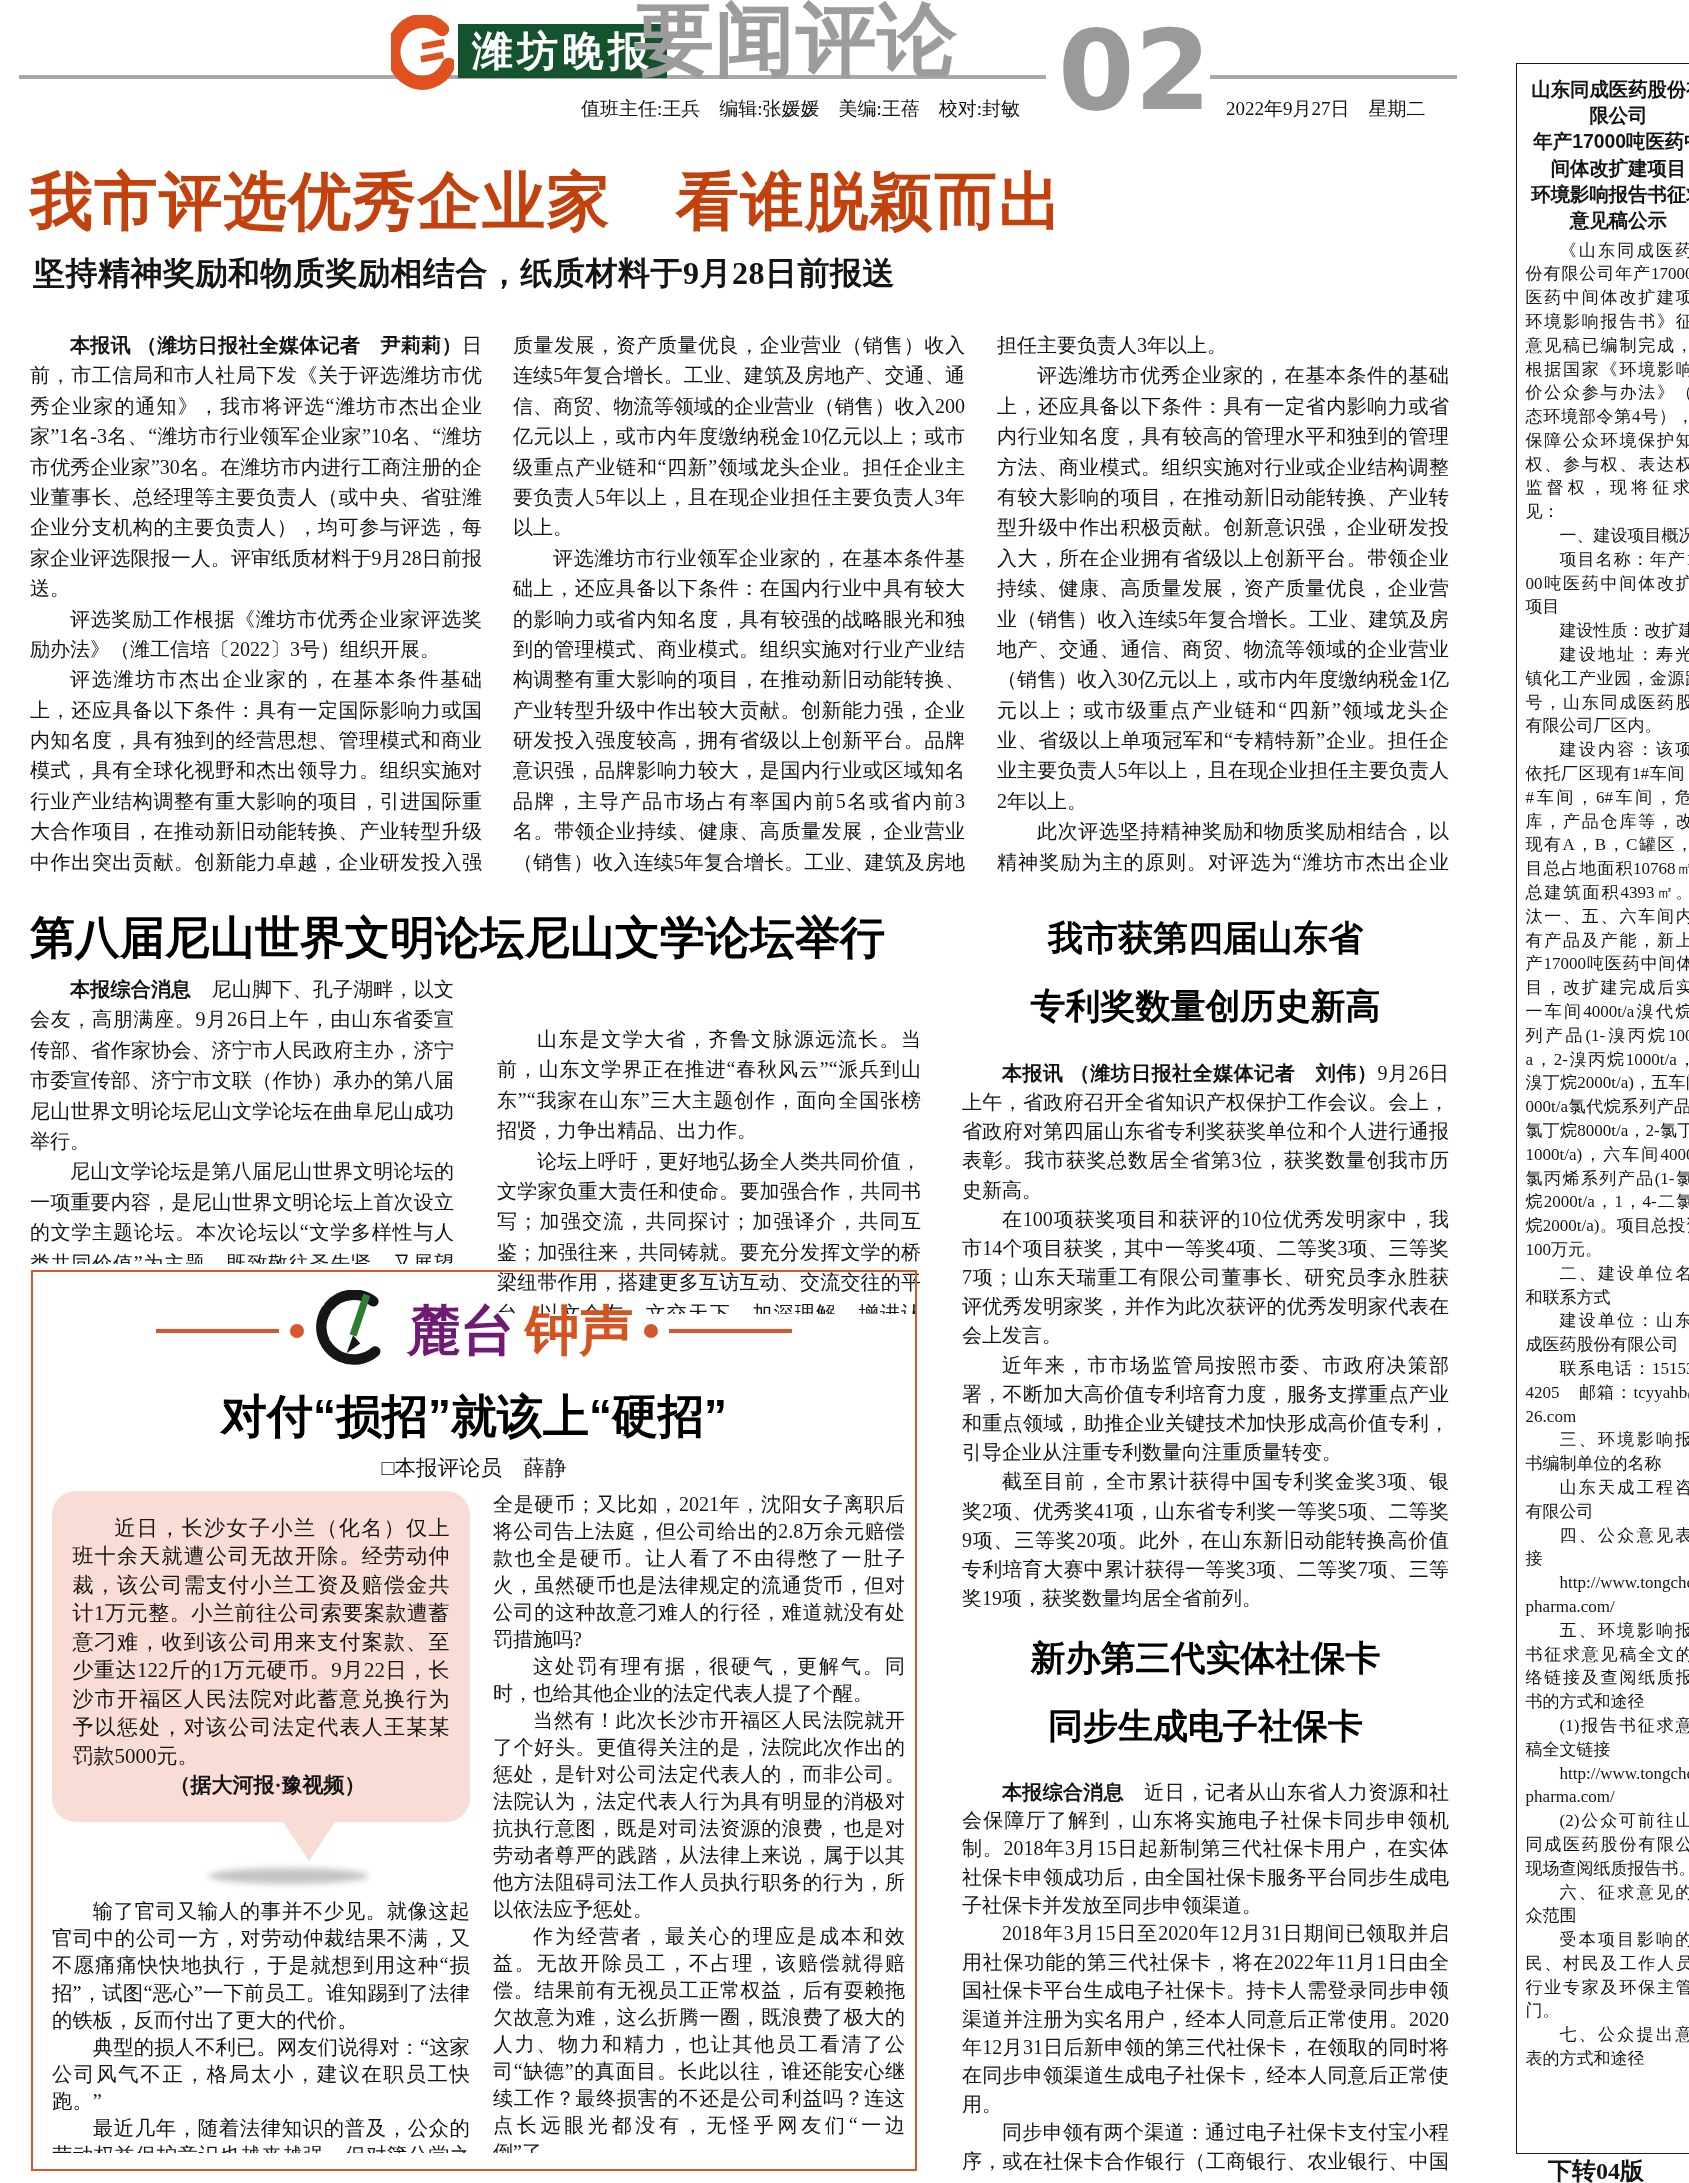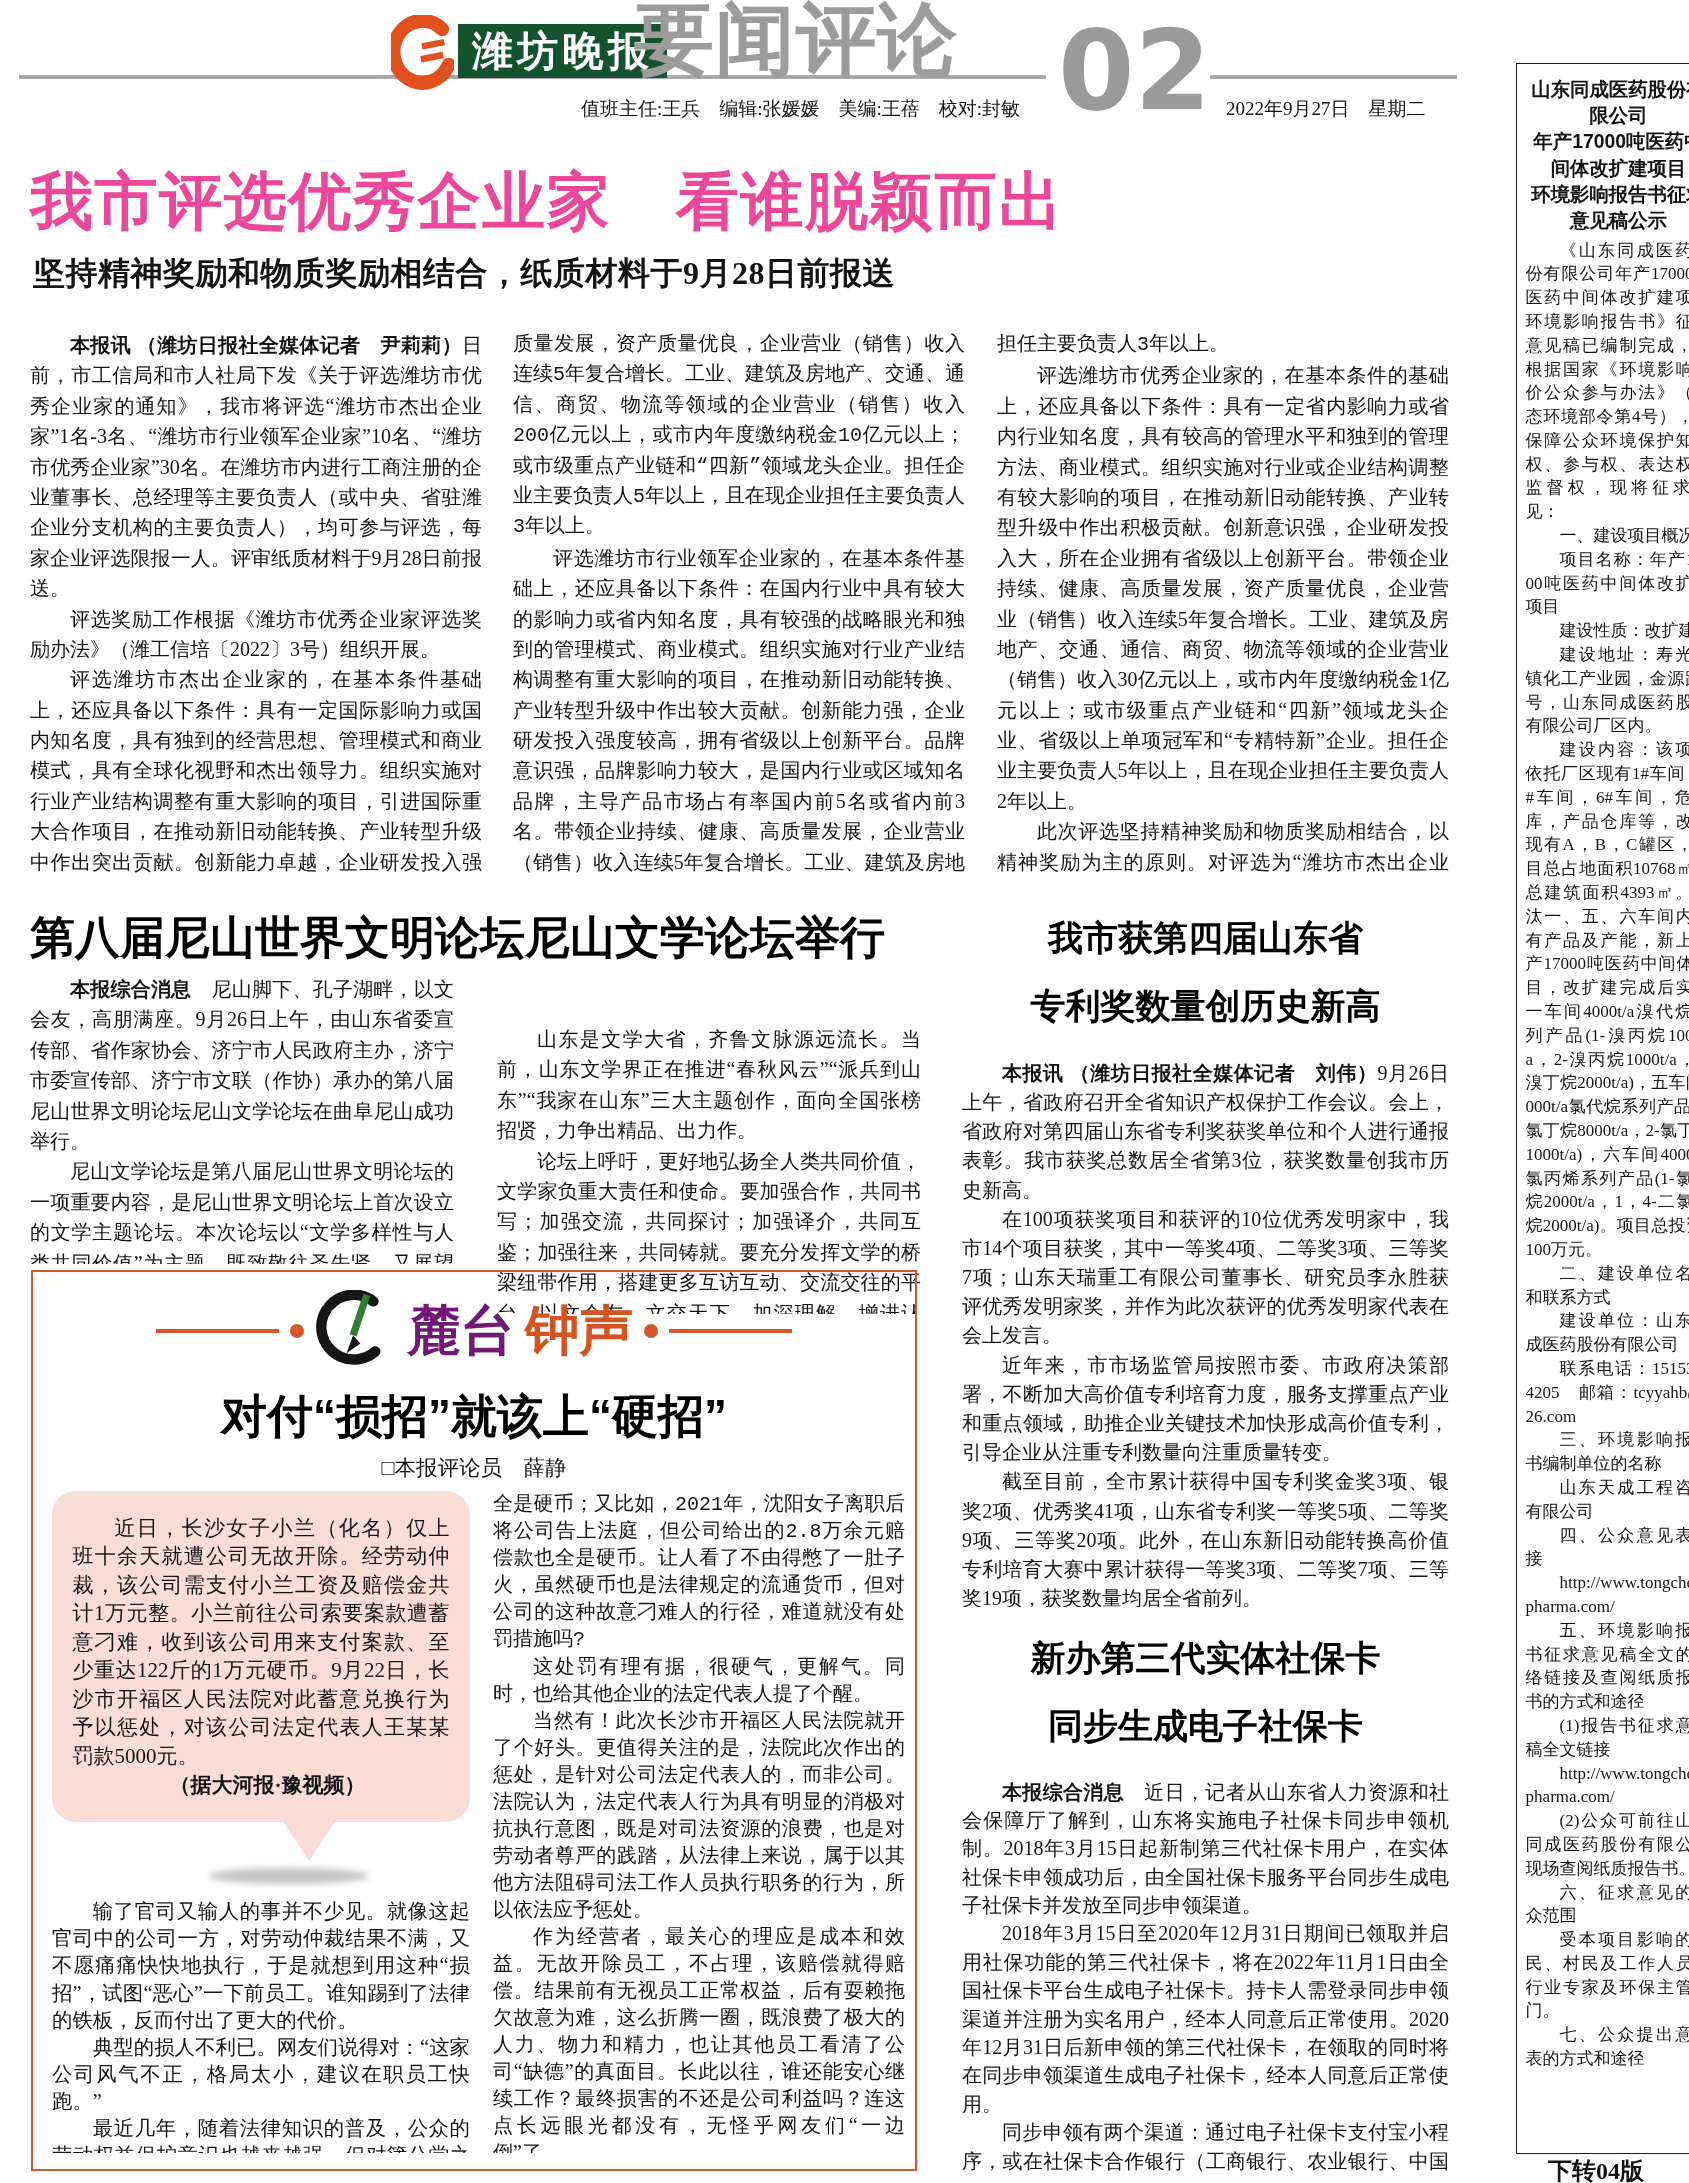--- a/index.html
+++ b/index.html
@@ -12,25 +12,25 @@
   .sans { font-family:"Liberation Sans", sans-serif; }
   .rule { background:#a9a9a9; height:4.3px; }
   .masthead-box {
     background:#14532d; color:#fff; font-weight:bold;
     font-size:41px; letter-spacing:4.3px; padding:6.5px 14px;
     font-family:"Liberation Sans", sans-serif; line-height:1;
   }
   .section-title { font-size:80px; font-weight:bold; color:#9c9c9c; letter-spacing:1.1px; line-height:1; }
   .page-num { font-size:110px; font-weight:bold; color:#9a9a9a; line-height:1; font-family:"DejaVu Sans", sans-serif; }
   .staff, .dateline { font-size:19px; color:#111; white-space:nowrap; }
-  .lead-headline { font-size:63px; font-weight:900; letter-spacing:1.6px; white-space:nowrap; color:#ec4899; }
+  .lead-headline { font-size:63px; font-weight:900; letter-spacing:1.6px; white-space:nowrap; color:#c2410c; }
   .lead-sub { font-size:32px; font-weight:bold; letter-spacing:0.5px; white-space:nowrap; }
   .bodycol { font-size:20px; line-height:1.52; text-align:justify; overflow:hidden; }
   .bodycol p { text-indent:2em; }
-  .bodycol p.noindent { text-indent:0;font-family:Liberation Mono, monospace; }
+  .bodycol p.noindent { text-indent:0; }
   .intro { font-weight:bold; font-family:"Liberation Sans", sans-serif; }
   .h2-band { font-size:45px; font-weight:900; white-space:nowrap; color:#000; }
   .right-art-h { font-size:35px; font-weight:800; text-align:center; line-height:1.95; color:#000; }
   .commentary-box { border:2.7px solid #d4572e; overflow:hidden; }
   .cb-logo-line { width:123px; height:3.8px; background:#d4572e; }
   .cb-dot { width:14px; height:14px; border-radius:50%; background:#d4572e; }
   .cb-gray { font-size:54px; font-weight:bold; color:#701a75; line-height:1; }
   .cb-orange { font-size:54px; font-weight:bold; color:#d4531e; line-height:1; }
   .cb-headline { font-size:46px; font-weight:900; text-align:center; white-space:nowrap; color:#000; }
   .cb-byline { font-size:21.5px; text-align:center; }

